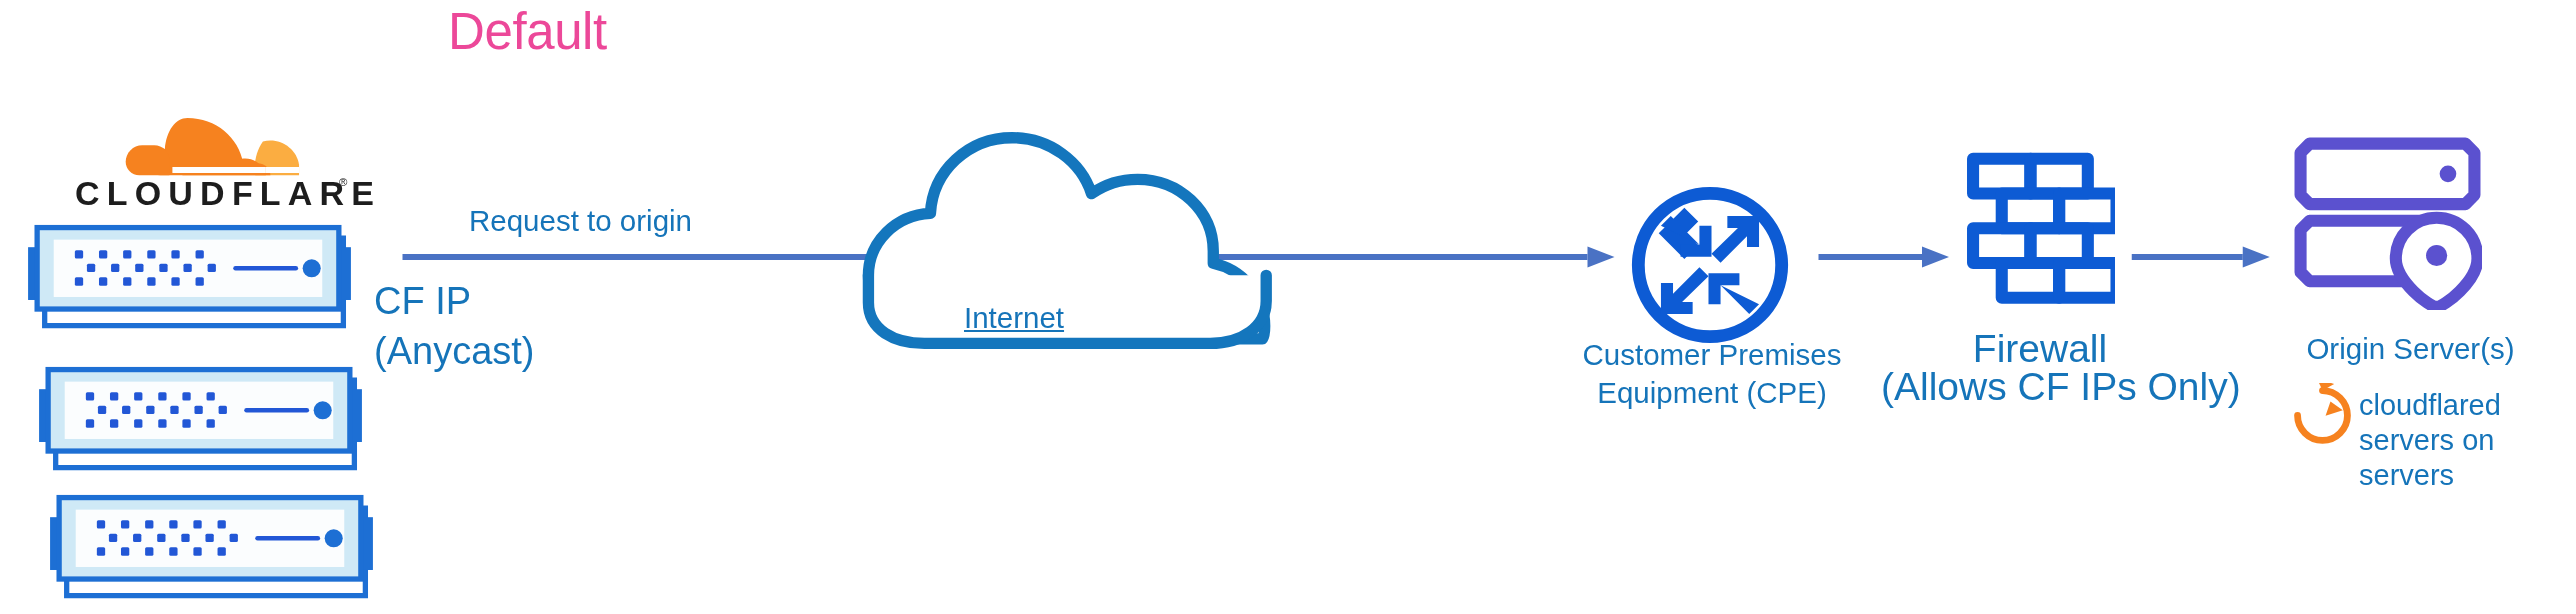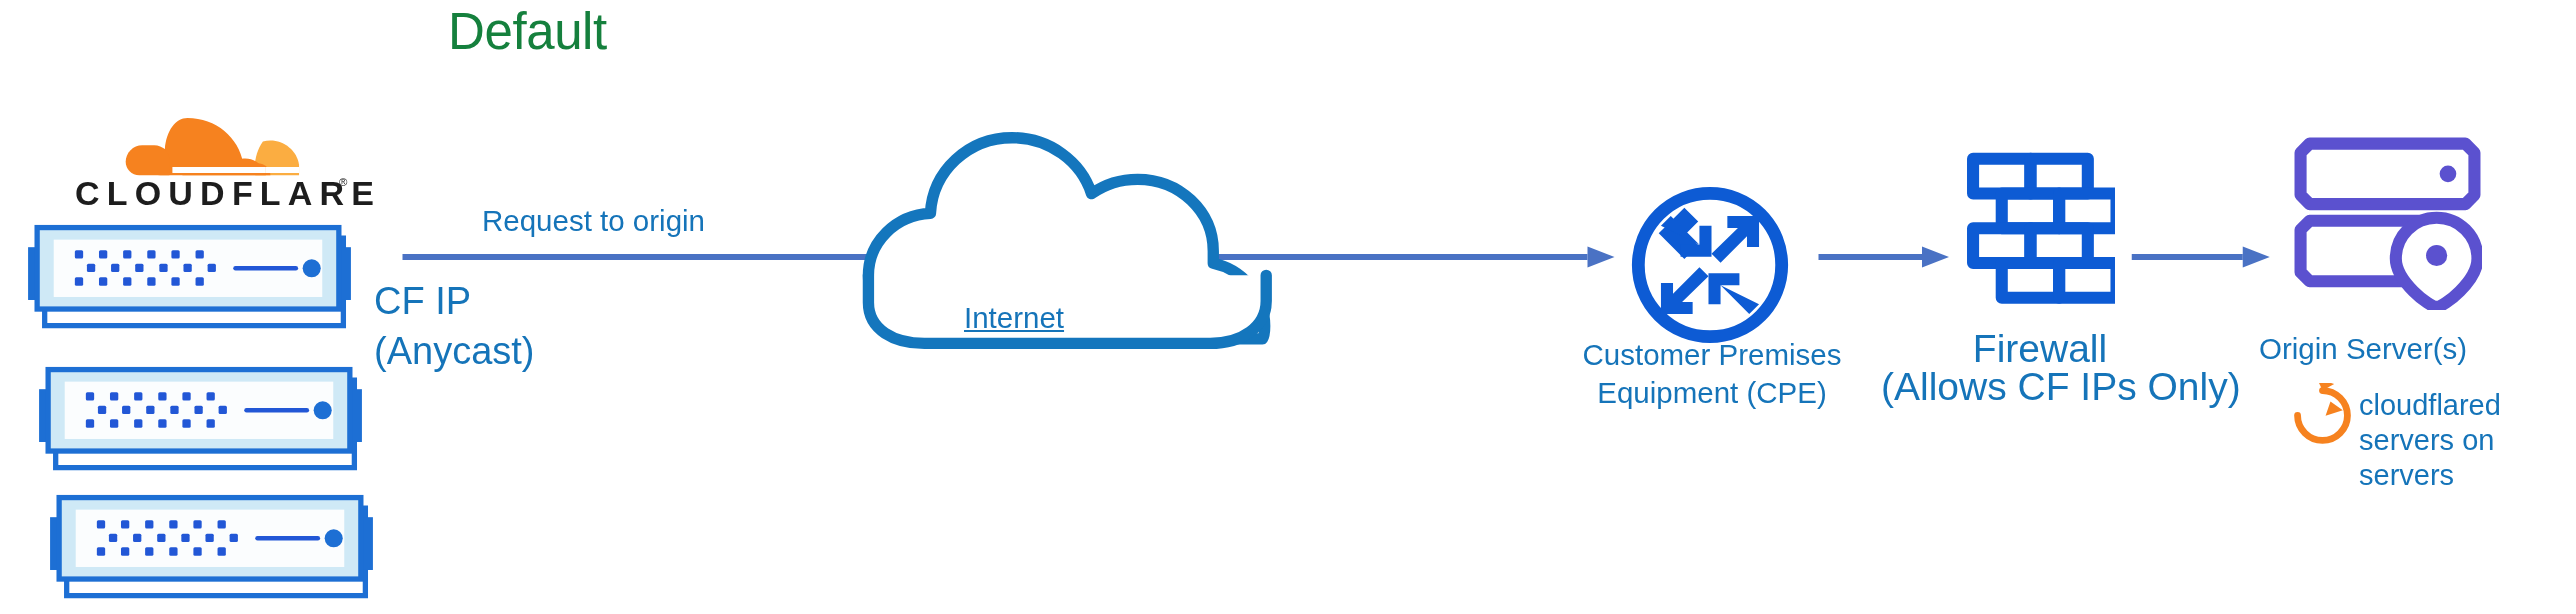--- a/index.html
+++ b/index.html
@@ -22,21 +22,21 @@
     height: 614px;
   }
   .abs { position: absolute; }
 
   
   #title {
     left: 448px;
     top: 2.3px;
     font-size: 51px;
     font-weight: 400;
-    color: #15803d;
+    color: #ec4899;
     letter-spacing: -0.4px;
     white-space: nowrap;
   }
 
   
   #cf-logo {
     left: 39px;
     top: 112px;
     width: 303px;
     height: 98px;
@@ -68,26 +68,26 @@
   
   .label {
     position: absolute;
     color: #1574b9;
     font-size: 29px;
     line-height: 35px;
     white-space: pre;
     font-family: "Liberation Sans", sans-serif;
   }
 
-  #lbl-request { left: 482px; top: 203px; font-size: 29.5px; }
+  #lbl-request { left: 469px; top: 203px; font-size: 29.5px; }
   #lbl-cfip    { left: 374px; top: 276px; font-size: 38px; line-height: 50px; }
   #lbl-internet{ left: 965px; top: 300px; font-size: 29.5px; }
   #lbl-cpe     { left: 1553px; top: 335px; font-size: 29.5px; line-height: 38px; text-align: center; width: 318px;}
   #lbl-firewall{ left: 1896px; top: 331px; font-size: 39px; line-height: 38px; text-align: center; width: 314px;}
-  #lbl-origin  { left: 2259px; top: 331px; font-size: 29.5px; line-height: 38px; width: 288px;}
+  #lbl-origin  { left: 2259px; top: 331px; font-size: 29.5px; line-height: 38px; width: 288px; text-align: center;}
   #lbl-cloudflared {
     left: 2359px; top: 388px;
     font-size: 29px; line-height: 35px;
     width: 219px;
   }
 
   
   .connector { position: absolute; }
 </style>
 </head>

